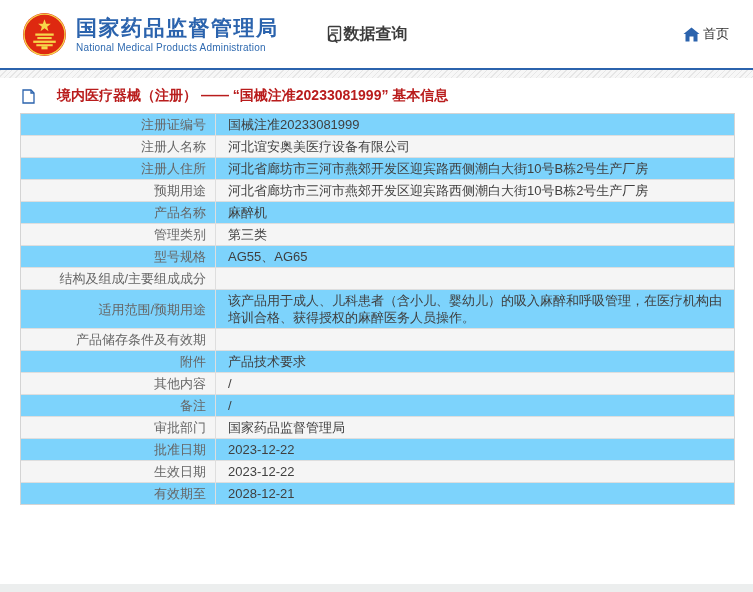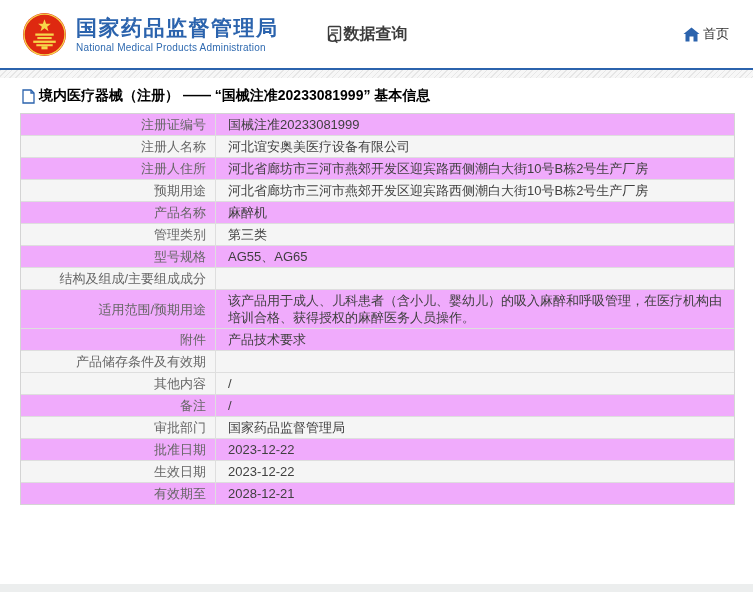--- a/index.html
+++ b/index.html
@@ -27,31 +27,31 @@
   .top-link svg { display:block; }
   
   .blue-rule { height:2px; background:#2b63ad; }
   .stripe-band {
     height:8px;
     background:repeating-linear-gradient(135deg,#e6e6e6 0 1px,#f7f7f7 1px 4px);
   }
   
   .content { background:#fff; height:506px; overflow:hidden; }
   .breadcrumb {
-    display:flex; align-items:center; gap:4px;
+    display:flex; align-items:center; gap:22px;
     padding:9px 20px 7px 22px;
-    color:#000000; font-size:14px; font-weight:bold;
+    color:#b91c1c; font-size:14px; font-weight:bold;
   }
   
   .table {
     margin:1px 18px 0 20px;
     border:1px solid #d4d4d4;
     background:#fff;
   }
-  .tr { display:flex; border-bottom:1px solid #dedede; background:#f0abfc; }
+  .tr { display:flex; border-bottom:1px solid #dedede; background:#7dd3fc; }
   .tr:last-child { border-bottom:none; }
   .tr.alt { background:#f5f5f5; }
   .th {
     flex:0 0 195px; width:195px;
     display:flex; align-items:center; justify-content:flex-end; gap:3px;
     text-align:right;
     padding:2px 9px 2px 6px;
     border-right:1px solid #dedede;
     font-size:13px; color:#666; line-height:17px;
   }
@@ -179,34 +179,34 @@
         </div>
       </div>
       <div class="tr">
         <div class="th">
           <span>适用范围/预期用途</span>
         </div>
         <div class="td">
           <span>该产品用于成人、儿科患者（含小儿、婴幼儿）的吸入麻醉和呼吸管理，在医疗机构由培训合格、获得授权的麻醉医务人员操作。</span>
         </div>
       </div>
+      <div class="tr alt">
+        <div class="th">
+          <span>产品储存条件及有效期</span>
+        </div>
+        <div class="td">
+          <span></span>
+        </div>
+      </div>
       <div class="tr">
         <div class="th">
           <span>附件</span>
         </div>
         <div class="td">
           <span>产品技术要求</span>
-        </div>
-      </div>
-      <div class="tr alt">
-        <div class="th">
-          <span>产品储存条件及有效期</span>
-        </div>
-        <div class="td">
-          <span></span>
         </div>
       </div>
       <div class="tr alt">
         <div class="th">
           <span>其他内容</span>
         </div>
         <div class="td">
           <span>/</span>
         </div>
       </div>

